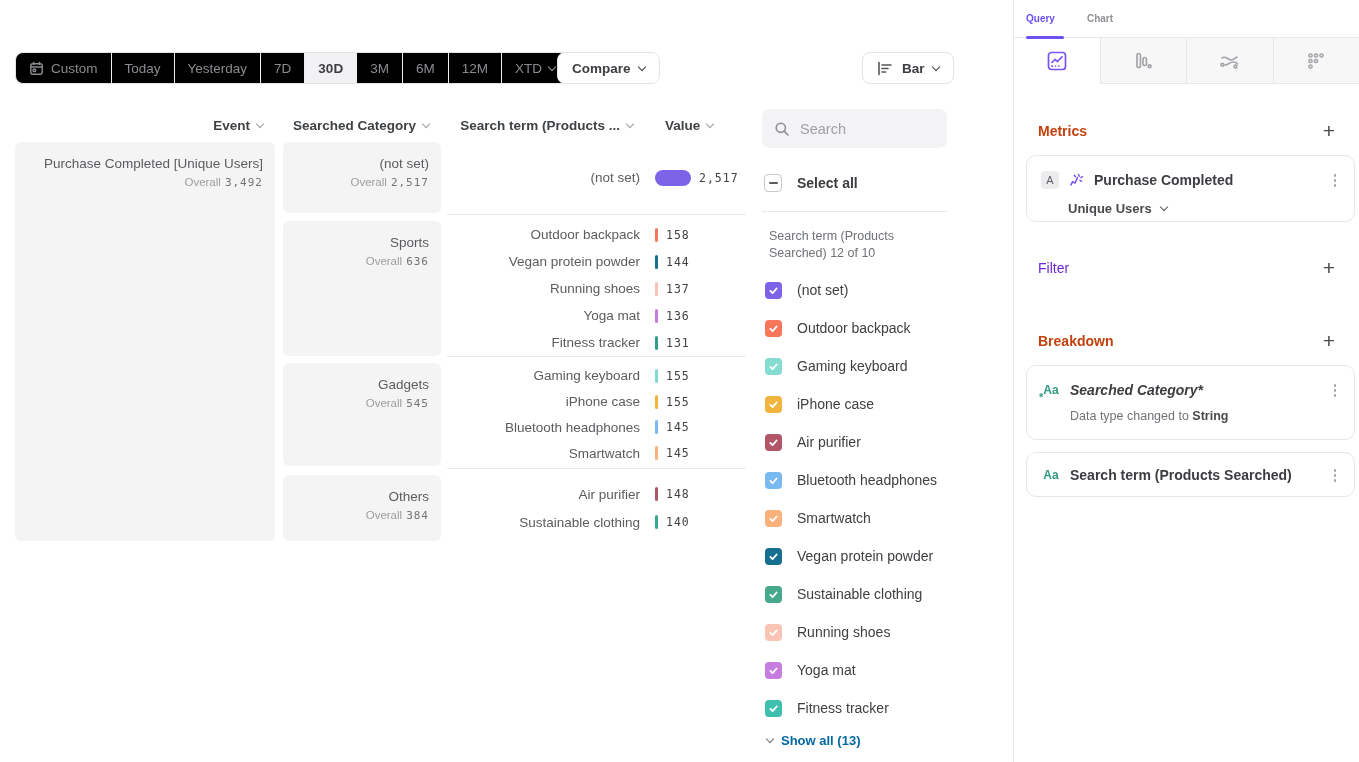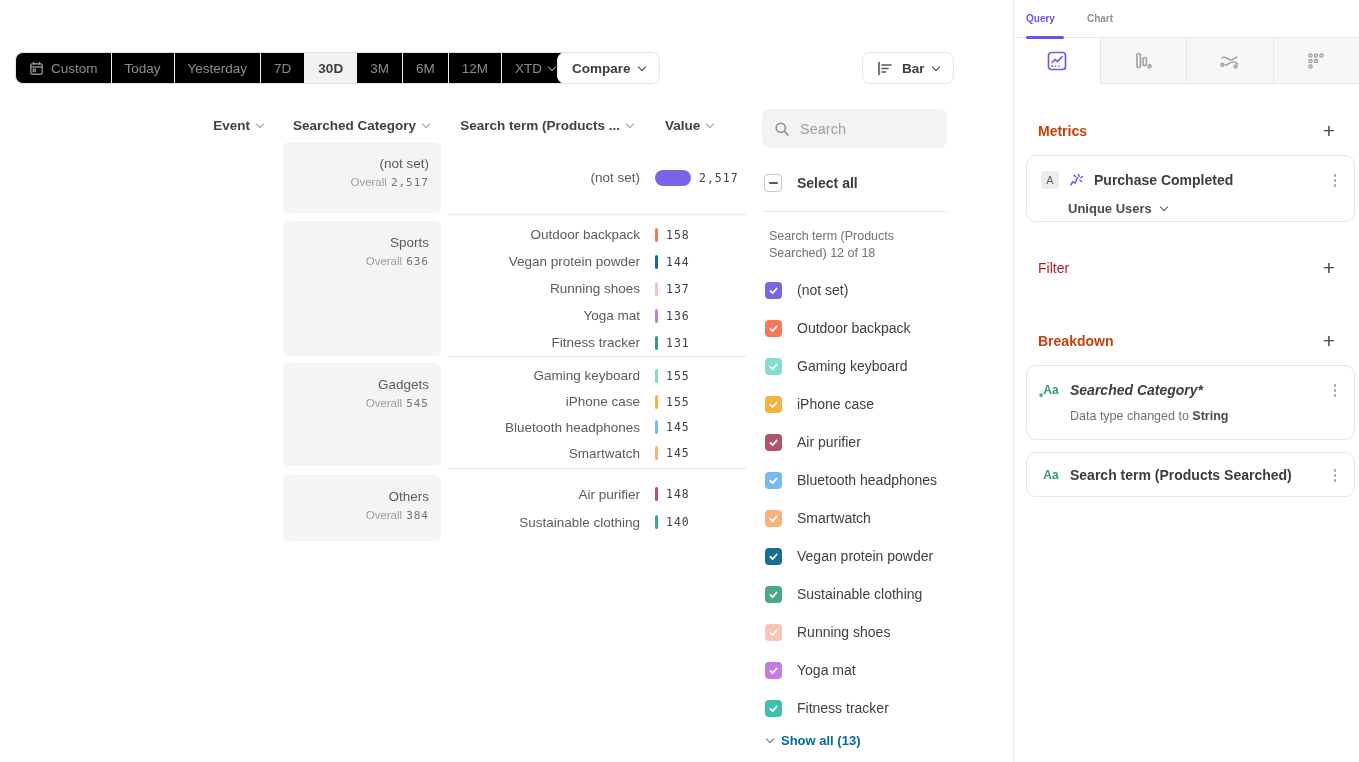--- a/index.html
+++ b/index.html
@@ -71,21 +71,21 @@
   .qtab.active { color:#6e50f2; }
   .qtab.inactive { color:#8f9194; }
   .qtab-underline { position:absolute; left:12px; bottom:-2px; width:38px; height:3px; background:#6e50f2; border-radius:3px; }
   .report-tabs { display:flex; height:46px; }
   .report-tab { flex:1; display:flex; align-items:center; justify-content:center; cursor:pointer; }
   .report-tab.active { background:#fff; border-right:1px solid #e8e8ea; }
   .report-tab.inactive { background:#f7f7f8; border-bottom:1px solid #e8e8ea; }
   .report-tab.inactive + .report-tab.inactive { border-left:1px solid #e8e8ea; }
   .section-head { display:flex; align-items:center; justify-content:space-between; margin:0 20px 0 24px; }
   .section-title { font-size:14px; font-weight:bold; color:#c2410c; }
-  .section-title.muted { color:#b91c1c; font-weight:normal; }
+  .section-title.muted { color:#6d28d9; font-weight:normal; }
   .plus-btn { font-size:21px; font-weight:200; color:#4a4c4f; cursor:pointer; line-height:1; padding:2px 4px; }
   .qcard { margin:0 4px 0 12px; border:1px solid #e6e6e8; border-radius:10px; background:#fff; position:relative; }
   .qcard .row1 { display:flex; align-items:center; padding:14px 14px 0 14px; gap:9px; }
   .qcard.single .row1 { padding:12px 14px; }
   .badge-a { width:18px; height:18px; background:#ececee; border-radius:4px; display:flex; align-items:center; justify-content:center;
              font-size:11px; color:#5f6164; flex:none; }
   .metric-name { font-size:14px; font-weight:bold; color:#3b3d40; flex:1; }
   .kebab { display:flex; flex-direction:column; gap:2.5px; padding:4px; cursor:pointer; }
   .kebab i { width:2.5px; height:2.5px; border-radius:50%; background:#a0a2a5; display:block; }
   .measure-row { display:flex; align-items:center; gap:9px; padding:10px 14px 14px 41px; cursor:pointer; }
@@ -171,20 +171,28 @@
   </div>
   <div class="col-header" style="left:447px; width:186px;">
     <span>Search term (Products ...</span>
       <span class="chev chev-gray"></span>
   </div>
   <div class="col-header" style="left:665px; width:58px; justify-content:flex-start;">
     <span>Value</span>
       <span class="chev chev-gray"></span>
   </div>
 
+  <div class="card" style="left:15px; top:142px; width:260px; height:399px;">
+    <div class="inner">
+      <div class="card-title">Purchase Completed [Unique Users]</div>
+      <div class="card-sub">
+        <span>Overall</span><span class="num">3,492</span>
+      </div>
+    </div>
+  </div>
 
   <div id="chart-groups">
       <div class="card" style="left: 283px; top: 142px; width: 158px; height: 71px;">
         <div class="inner">
       <div class="card-title">(not set)</div>
       <div class="card-sub">Overall<span class="num">2,517</span></div>
     </div>
       </div>
       <div class="rows-block" style="top: 142px; height: 71px;">
         <div class="term-row">
@@ -311,21 +319,21 @@
       </span>
       <input type="text" placeholder="Search" style="">
     </div>
     <div class="selectall-row">
       <span class="selectall-box">
           <span class="dash"></span>
         </span>
       <span class="selectall-label">Select all</span>
     </div>
     <div class="legend-divider"></div>
-    <div class="legend-group-label">Search term (Products Searched) 12 of 18</div>
+    <div class="legend-group-label">Search term (Products Searched) 12 of 10</div>
     <div class="legend-items" id="legend-items">
         <div class="legend-item">
           <span class="cbox" style="background:#7d63e8;">
             <svg width="11" height="11" viewBox="0 0 12 12">
               <path d="M2.6 6.4l2.4 2.4 4.4-5" stroke="#fff" stroke-width="2" fill="none" stroke-linecap="round" stroke-linejoin="round"></path>
             </svg>
           </span>
     <span class="lbl">(not set)</span>
         </div>
         <div class="legend-item">

